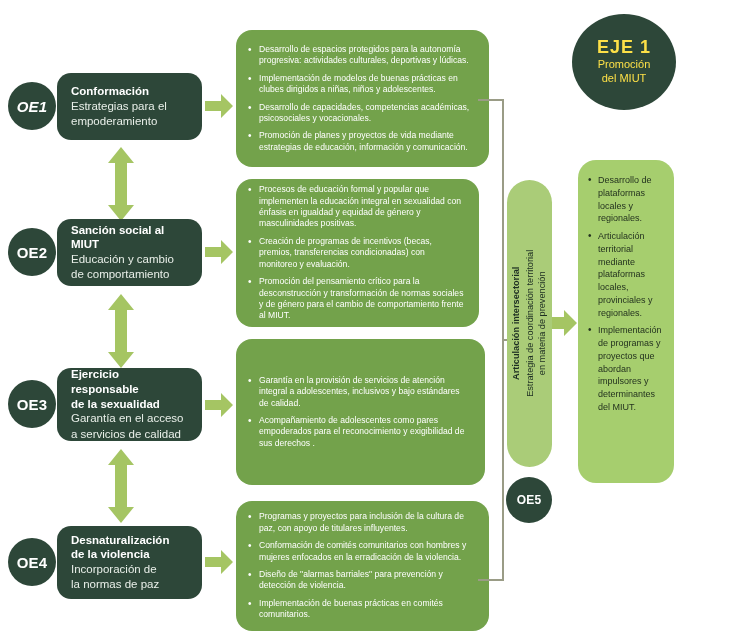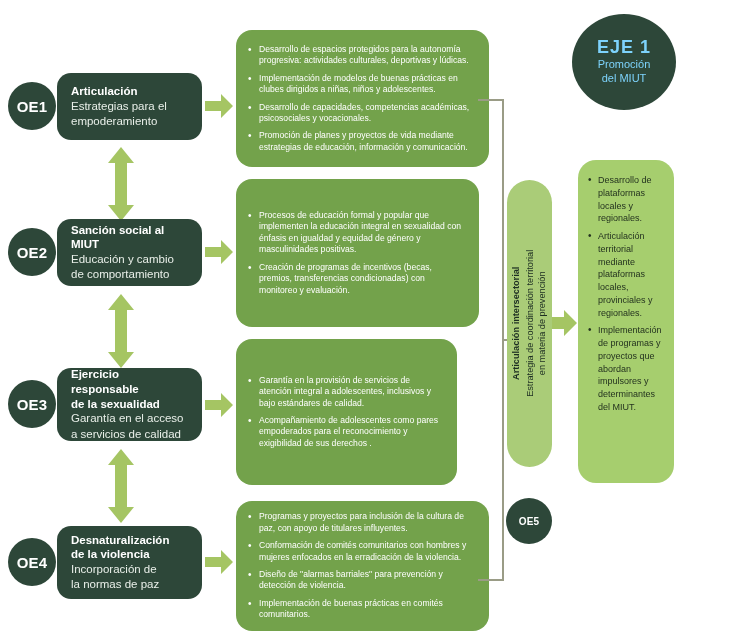--- a/index.html
+++ b/index.html
@@ -70,21 +70,21 @@
   .rpanel li:last-child{margin-bottom:2px;}
   .rpanel li:before{
     content:"\2022";position:absolute;left:0;top:-1px;
     font-size:10px;color:#24331f;
   }
 
   
   .eje{
     position:absolute;border-radius:50%;background:#2d4739;
     display:flex;flex-direction:column;align-items:center;justify-content:center;
-    color:#7dd3fc;text-align:center;
+    color:#fde047;text-align:center;
   }
   .eje-t1{font-weight:bold;font-size:18px;line-height:1.1;letter-spacing:1px;}
   .eje-t2{font-size:11px;line-height:1.25;font-weight:normal;}
 
   
   .arrow-r{position:absolute;}
   .arrow-v{position:absolute;}
 
   
   .bracket{position:absolute;}
@@ -93,25 +93,25 @@
 <body>
 
 <div class="canvas">
 
   <div class="eje" style="left:572px;top:14px;width:104px;height:96px;">
     <div class="eje-t1">EJE 1</div>
     <div class="eje-t2">Promoción</div>
     <div class="eje-t2">del MIUT</div>
   </div>
 
-  <div class="oe-circle" style="left:8px;top:82px;width:48px;height:48px;font-size:15px;">
+  <div class="oe-circle" style="left:8px;top:82px;width:48px;height:48px;font-size:15px;font-style:italic;">
     <span>OE1</span>
   </div>
   <div class="obj-box" style="left:57px;top:73px;width:145px;height:67px;">
-    <div class="obj-title">Articulación</div>
+    <div class="obj-title">Conformación</div>
     <div class="obj-sub">Estrategias para el</div>
     <div class="obj-sub">empoderamiento</div>
   </div>
 
   <svg class="arrow-r" style="left:203px;top:90px;" width="32" height="32" viewBox="0 0 32 32">
     <path d="M2 11 H18 V4 L30 16 L18 28 V21 H2 Z" fill="#a5c563"></path>
   </svg>
   <div class="panel" style="left:236px;top:30px;width:253px;height:137px;">
     <ul>
       <li>Desarrollo de espacios protegidos para la autonomía progresiva: actividades culturales, deportivas y lúdicas.</li>
@@ -133,40 +133,41 @@
     <div class="obj-sub">Educación y cambio</div>
     <div class="obj-sub">de comportamiento</div>
   </div>
   <svg class="arrow-r" style="left:203px;top:236px;" width="32" height="32" viewBox="0 0 32 32">
     <path d="M2 11 H18 V4 L30 16 L18 28 V21 H2 Z" fill="#a5c563"></path>
   </svg>
   <div class="panel" style="left:236px;top:179px;width:243px;height:148px;">
     <ul>
       <li>Procesos de educación formal y popular que implementen la educación integral en sexualidad con énfasis en igualdad y equidad de género y masculinidades positivas.</li>
       <li>Creación de programas de incentivos (becas, premios, transferencias condicionadas) con monitoreo y evaluación.</li>
+      <li>Promoción del pensamiento crítico para la desconstrucción y transformación de normas sociales y de género para el cambio de comportamiento frente al MIUT.</li>
     </ul>
   </div>
 
   <svg class="arrow-v" style="left:104px;top:292px;" width="34" height="78" viewBox="0 0 34 78">
     <path d="M17 2 L30 18 H23 V60 H30 L17 76 L4 60 H11 V18 H4 Z" fill="#a5c563"></path>
   </svg>
 
   <div class="oe-circle" style="left:8px;top:380px;width:48px;height:48px;font-size:15px;">
     <span>OE3</span>
   </div>
   <div class="obj-box" style="left:57px;top:368px;width:145px;height:73px;">
     <div class="obj-title">Ejercicio responsable</div>
     <div class="obj-title">de la sexualidad</div>
     <div class="obj-sub">Garantía en el acceso</div>
     <div class="obj-sub">a servicios de calidad</div>
   </div>
   <svg class="arrow-r" style="left:203px;top:389px;" width="32" height="32" viewBox="0 0 32 32">
     <path d="M2 11 H18 V4 L30 16 L18 28 V21 H2 Z" fill="#a5c563"></path>
   </svg>
-  <div class="panel" style="left:236px;top:339px;width:221px;height:146px;">
+  <div class="panel" style="left:236px;top:339px;width:249px;height:146px;">
     <ul>
       <li>Garantía en la provisión de servicios de atención integral a adolescentes, inclusivos y bajo estándares de calidad.</li>
       <li>Acompañamiento de adolescentes como pares empoderados para el reconocimiento y exigibilidad de sus derechos .</li>
     </ul>
   </div>
 
   <svg class="arrow-v" style="left:104px;top:447px;" width="34" height="78" viewBox="0 0 34 78">
     <path d="M17 2 L30 18 H23 V60 H30 L17 76 L4 60 H11 V18 H4 Z" fill="#a5c563"></path>
   </svg>
 
@@ -196,21 +197,21 @@
     <path d="M27 242 H34" fill="none" stroke="#9a9c86" stroke-width="2"></path>
   </svg>
 
   <div class="vbar" style="left:507px;top:180px;width:45px;height:287px;">
     <div class="vbar-inner">
       <div class="vbar-t1">Articulación intersectorial</div>
       <div class="vbar-t2">Estrategia de coordinación territorial</div>
       <div class="vbar-t2">en materia de prevención</div>
     </div>
   </div>
-  <div class="oe-circle" style="left:506px;top:498px;width:46px;height:46px;font-size:10px;">
+  <div class="oe-circle" style="left:506px;top:477px;width:46px;height:46px;font-size:12px;">
     <span>OE5</span>
   </div>
 
   <svg class="arrow-r" style="left:552px;top:308px;" width="26" height="30" viewBox="0 0 26 30">
     <path d="M0 9 H12 V2 L25 15 L12 28 V21 H0 Z" fill="#a5c563"></path>
   </svg>
 
   <div class="rpanel" style="left:578px;top:160px;width:96px;height:323px;">
     <ul>
       <li>Desarrollo de plataformas locales y regionales.</li>

